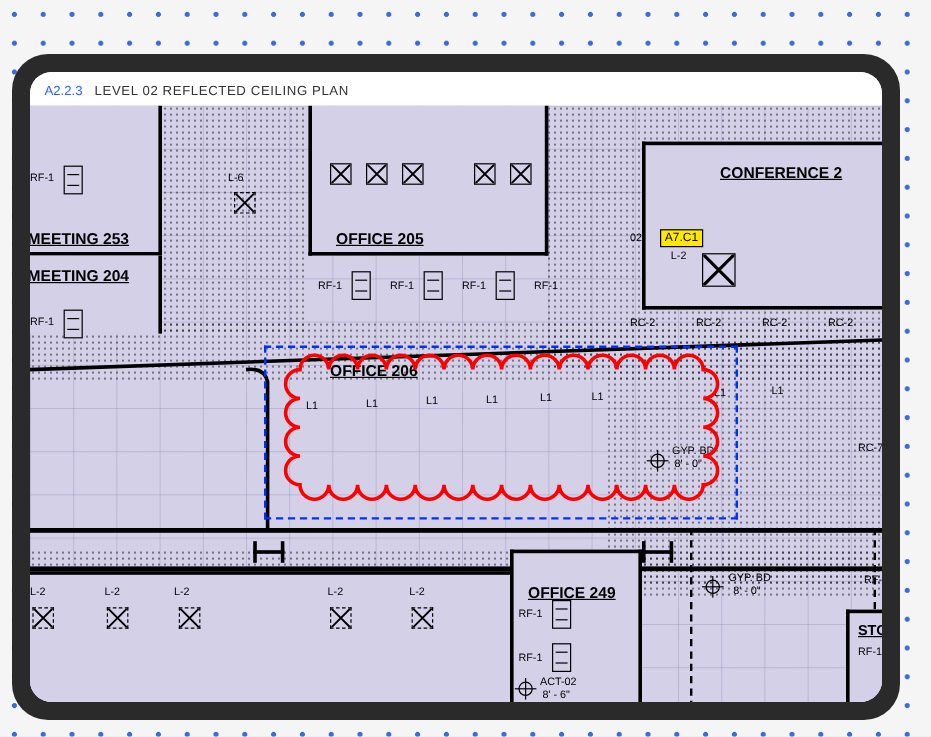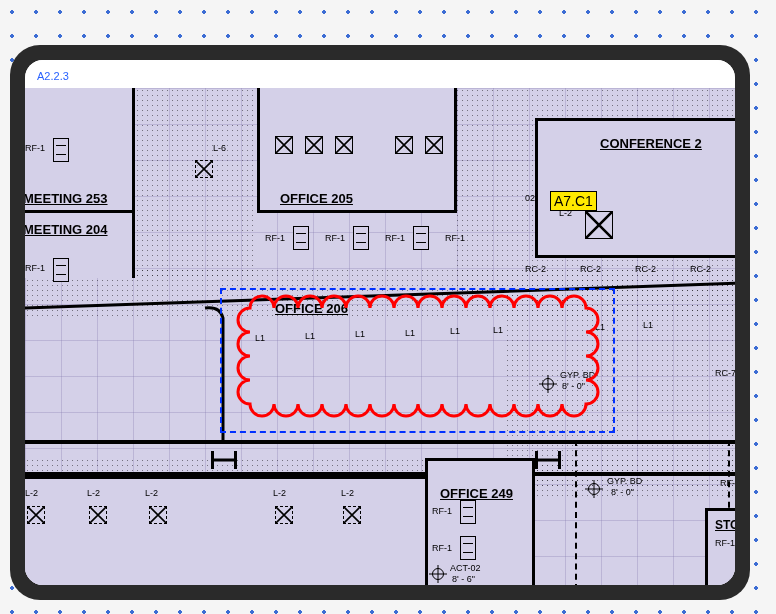--- a/index.html
+++ b/index.html
@@ -150,21 +150,21 @@
       position: absolute;
       font-size: 26px;
       font-weight: bold;
       color: #ff0000;
       font-style: italic;
     }
 
     .highlight {
       position: absolute;
       background: #ffe900;
-      font-size: 14px;
+      font-size: 10px;
       padding: 1px 3px;
       border: 1px solid #000;
     }
 
     .dash-rect {
       position: absolute;
       border: 2px dashed #000;
     }
 
     .circle-target {
@@ -193,20 +193,21 @@
   </style>
 </head>
 <body>
 
 <div class="dots-overlay"></div>
 
 <div class="tablet">
   <div class="tablet-screen">
     <div class="titlebar">
       <span class="doc-num">A2.2.3</span>
+      <span class="doc-title">LEVEL 02 REFLECTED CEILING PLAN</span>
     </div>
 
     <div class="floorplan">
       <div class="grid"></div>
 
       <div class="stipple" style="left:0;top:180px;width:100%;height:50px"></div>
       <div class="stipple" style="left:110px;top:0;width:120px;height:190px"></div>
       <div class="stipple" style="left:430px;top:0;width:300px;height:220px"></div>
       <div class="stipple" style="left:0;top:370px;width:100%;height:40px"></div>
       <div class="stipple" style="left:480px;top:220px;width:230px;height:180px"></div>
@@ -214,21 +215,21 @@
       <div class="room" style="left:-30px;top:0;width:140px;height:125px;border-top:none;border-left:none"></div>
       <div class="room-label" style="left:-2px;top:103px">MEETING  253</div>
       <div class="small-label" style="left:0;top:55px">RF-1</div>
       <div class="device" style="left:28px;top:50px"></div>
 
       <div class="room" style="left:-30px;top:125px;width:140px;height:65px;border-top:none;border-left:none;border-bottom:none"></div>
       <div class="room-label" style="left:-2px;top:134px">MEETING  204</div>
       <div class="small-label" style="left:0;top:175px">RF-1</div>
       <div class="device" style="left:28px;top:170px"></div>
 
-      <div class="small-label" style="left:188px;top:55px">L-6</div>
+      <div class="small-label" style="left:165px;top:55px">L-6</div>
       <div class="device-x" style="left:170px;top:72px;border-style:dashed"><svg viewBox="0 0 10 10">
             <path d="M0 0 L10 10 M10 0 L0 10" stroke="#000" stroke-width="1"></path>
           </svg></div>
 
       <div class="room" style="left:232px;top:0;width:200px;height:125px;border-top:none"></div>
       <div class="room-label" style="left:255px;top:103px">OFFICE  205</div>
       <div class="small-label" style="left:240px;top:145px">RF-1</div>
       <div class="small-label" style="left:300px;top:145px">RF-1</div>
       <div class="small-label" style="left:360px;top:145px">RF-1</div>
       <div class="small-label" style="left:420px;top:145px">RF-1</div>

